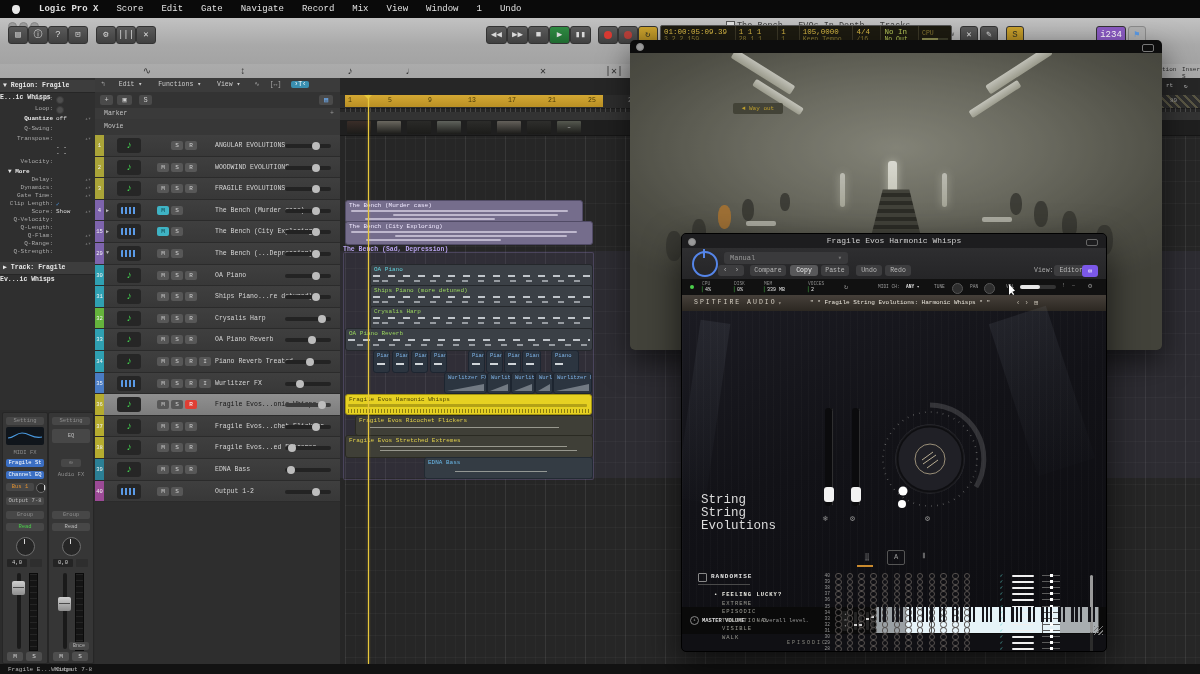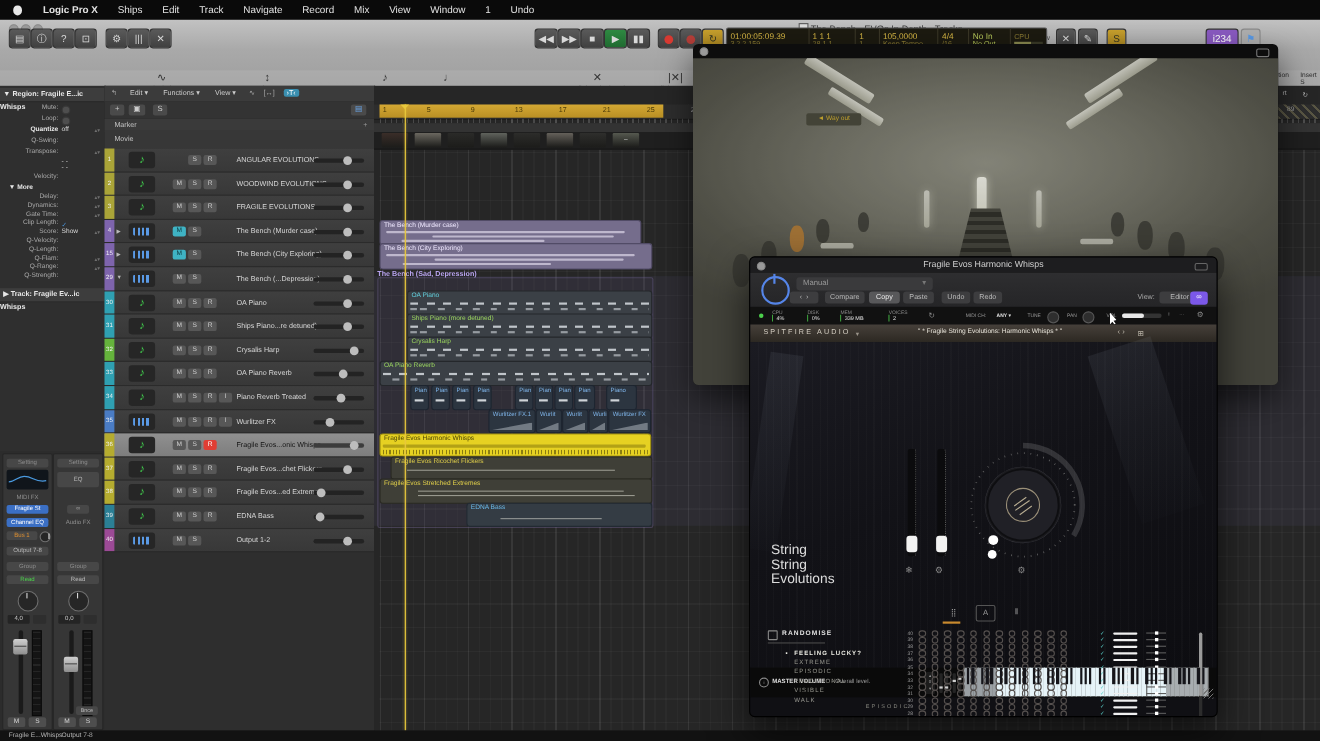--- a/index.html
+++ b/index.html
@@ -1,17 +1,17 @@
 <!DOCTYPE html>
 <html><head>
 <meta charset="utf-8">
 <style>
   html,body{margin:0;padding:0;background:#000;}
   #screen{position:relative;width:1200px;height:674px;overflow:hidden;background:#2e2e2e;
-    font-family:Liberation Sans, sans-serif;-webkit-font-smoothing:antialiased;}
+    font-family:Liberation Mono, monospace;-webkit-font-smoothing:antialiased;}
   .abs{position:absolute;}
   
   #menubar{position:absolute;left:0;top:0;width:1200px;height:18px;background:#0a0a0a;color:#e6e6e6;
     display:flex;align-items:center;font-size:9px;}
   .apple{width:8px;height:9px;background:#e8e8e8;border-radius:45% 45% 50% 50%;margin:0 10px 0 12px;}
   .mitem{padding:0 9px;color:#e2e2e2;}
   .mitem.bold{font-weight:bold;}
   
   #chrome{position:absolute;left:0;top:18px;width:1200px;height:60px;
     background:linear-gradient(#c2c2c2,#a9a9a9 45%,#9f9f9f);border-bottom:1px solid #6e6e6e;}
@@ -231,23 +231,23 @@
   .dial-svg{position:absolute;z-index:2;}
 </style>
 </head>
 <body>
 
 <div id="screen">
 
   <div id="menubar">
     <span class="apple"></span>
   <div class="mitem bold" style="position: static;">Logic Pro X</div>
-      <div class="mitem" style="position: static;">Ships</div>
+      <div class="mitem" style="position: static;">Score</div>
       <div class="mitem" style="position: static;">Edit</div>
-      <div class="mitem" style="position: static;">Track</div>
+      <div class="mitem" style="position: static;">Gate</div>
       <div class="mitem" style="position: static;">Navigate</div>
       <div class="mitem" style="position: static;">Record</div>
       <div class="mitem" style="position: static;">Mix</div>
       <div class="mitem" style="position: static;">View</div>
       <div class="mitem" style="position: static;">Window</div>
       <div class="mitem" style="position: static;">1</div>
       <div class="mitem" style="position: static;">Undo</div>
     </div>
 
   <div id="chrome">

